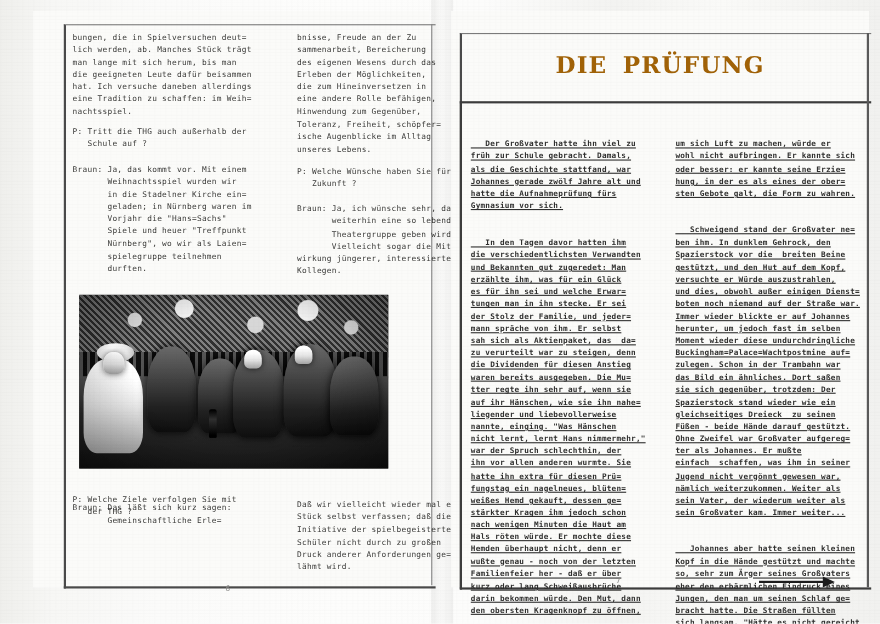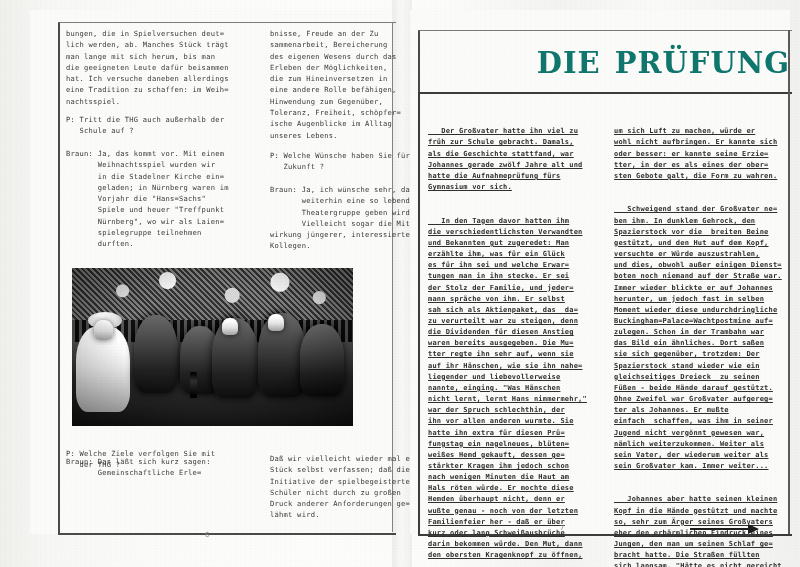--- a/index.html
+++ b/index.html
@@ -181,26 +181,26 @@
     width: 2px;
     height: 504px;
     background: #5a5a5a;
   }
 
   .title {
     position: absolute;
     left: 0;
     top: 36px;
     width: 380px;
-    text-align: right;
+    text-align: center;
     font-family: "DejaVu Serif", serif;
     font-weight: bold;
-    font-size: 29px;
+    font-size: 21px;
     letter-spacing: 1px;
-    color: #0f766e;
+    color: #a16207;
   }
   .title .gap { display:inline-block; width: 14px; }
 
   .colR1 { left: 18px;  top: 94px;  width: 176px; }
   .colR2 { left: 204px; top: 94px;  width: 176px; }
 
   .colR {
     position: absolute;
     color: #2f2f2e;
     font-family: "DejaVu Sans Mono", monospace;
@@ -375,21 +375,21 @@
 Familienfeier her - daß er über
 kurz oder lang Schweißausbrüche
 darin bekommen würde. Den Mut, dann
 den obersten Kragenknopf zu öffnen,</div>
     </div>
 
     <div class="colR colR2">
       <div class="para">um sich Luft zu machen, würde er
 wohl nicht aufbringen. Er kannte sich
 oder besser: er kannte seine Erzie=
-tter, in der es als eines der ober=
+hung, in der es als eines der ober=
 sten Gebote galt, die Form zu wahren.</div>
       <div class="para">   Schweigend stand der Großvater ne=
 ben ihm. In dunklem Gehrock, den
 Spazierstock vor die  breiten Beine
 gestützt, und den Hut auf dem Kopf,
 versuchte er Würde auszustrahlen,
 und dies, obwohl außer einigen Dienst=
 boten noch niemand auf der Straße war.
 Immer wieder blickte er auf Johannes
 herunter, um jedoch fast im selben

